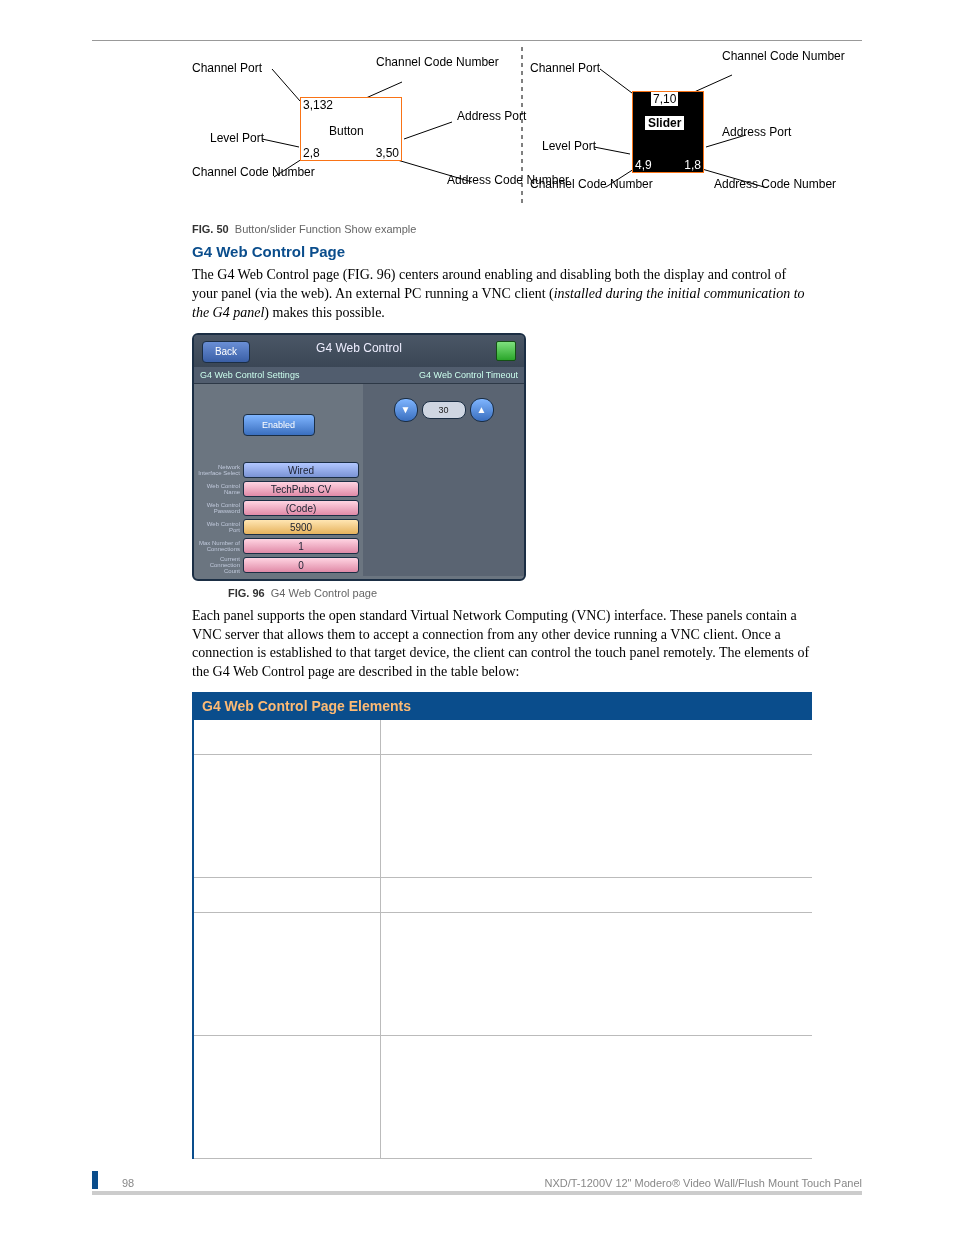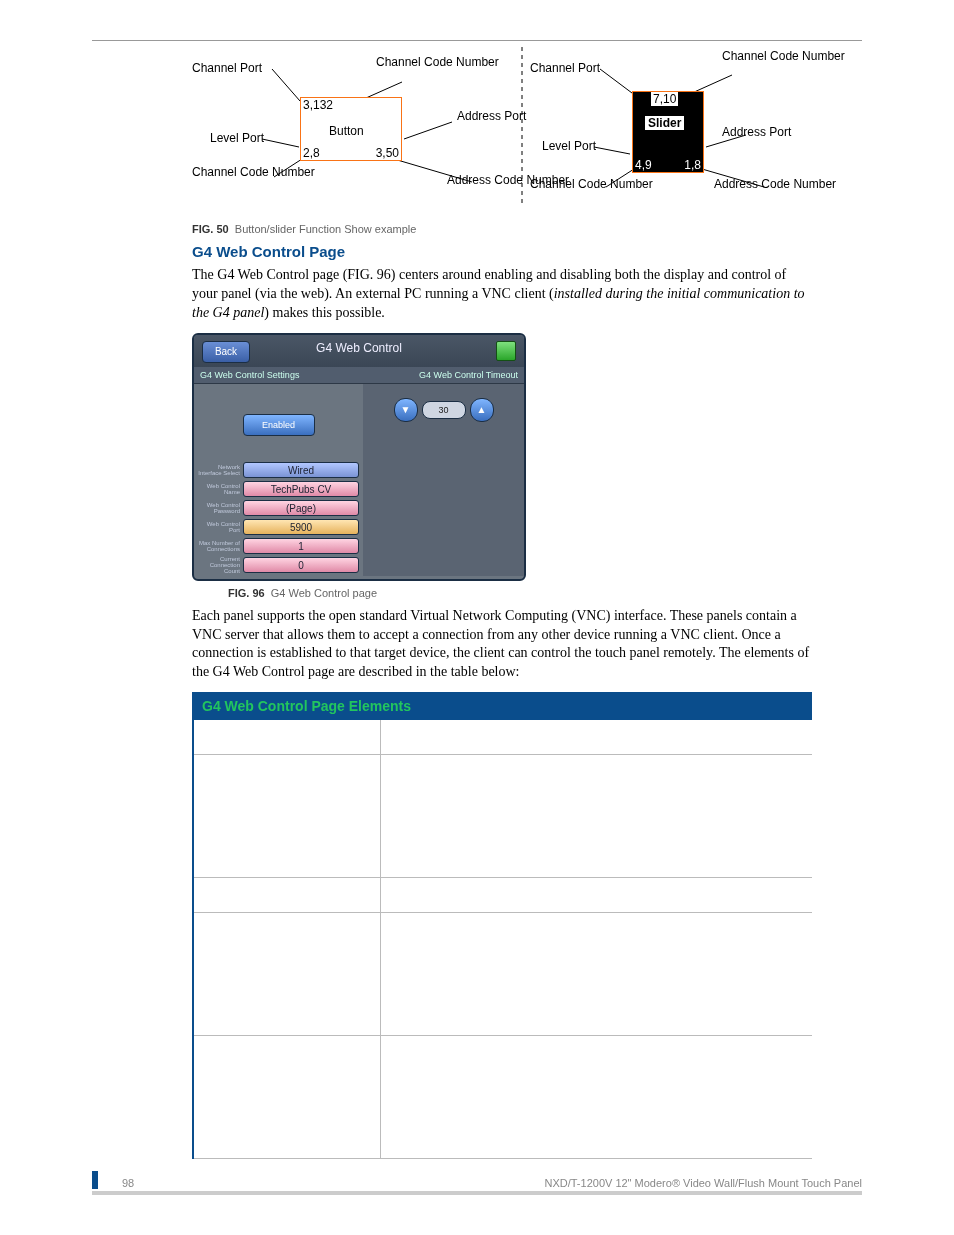--- a/index.html
+++ b/index.html
@@ -150,21 +150,21 @@
 
   
   table.elements {
     width: 100%;
     border-collapse: collapse;
     font-family: "Times New Roman", Times, serif;
     font-size: 13px;
   }
   table.elements th.tabletitle {
     background: #0a4d8c;
-    color: #22c55e;
+    color: #fdba74;
     text-align: left;
     font-family: Arial, Helvetica, sans-serif;
     font-size: 14px;
     font-weight: bold;
     padding: 5px 8px;
     border: 1px solid #0a4d8c;
   }
   table.elements td {
     border-top: 1px solid #bbb;
     border-bottom: 1px solid #bbb;
@@ -278,21 +278,21 @@
               <div class="row">
                 <div class="rlabel">Network Interface Select</div>
                 <div class="rval blue">Wired</div>
               </div>
               <div class="row">
                 <div class="rlabel">Web Control Name</div>
                 <div class="rval pink">TechPubs CV</div>
               </div>
               <div class="row">
                 <div class="rlabel">Web Control Password</div>
-                <div class="rval pink">(Page)</div>
+                <div class="rval pink">(Code)</div>
               </div>
               <div class="row">
                 <div class="rlabel">Web Control Port</div>
                 <div class="rval or">5900</div>
               </div>
               <div class="row">
                 <div class="rlabel">Max Number of Connections</div>
                 <div class="rval pink">1</div>
               </div>
               <div class="row">

